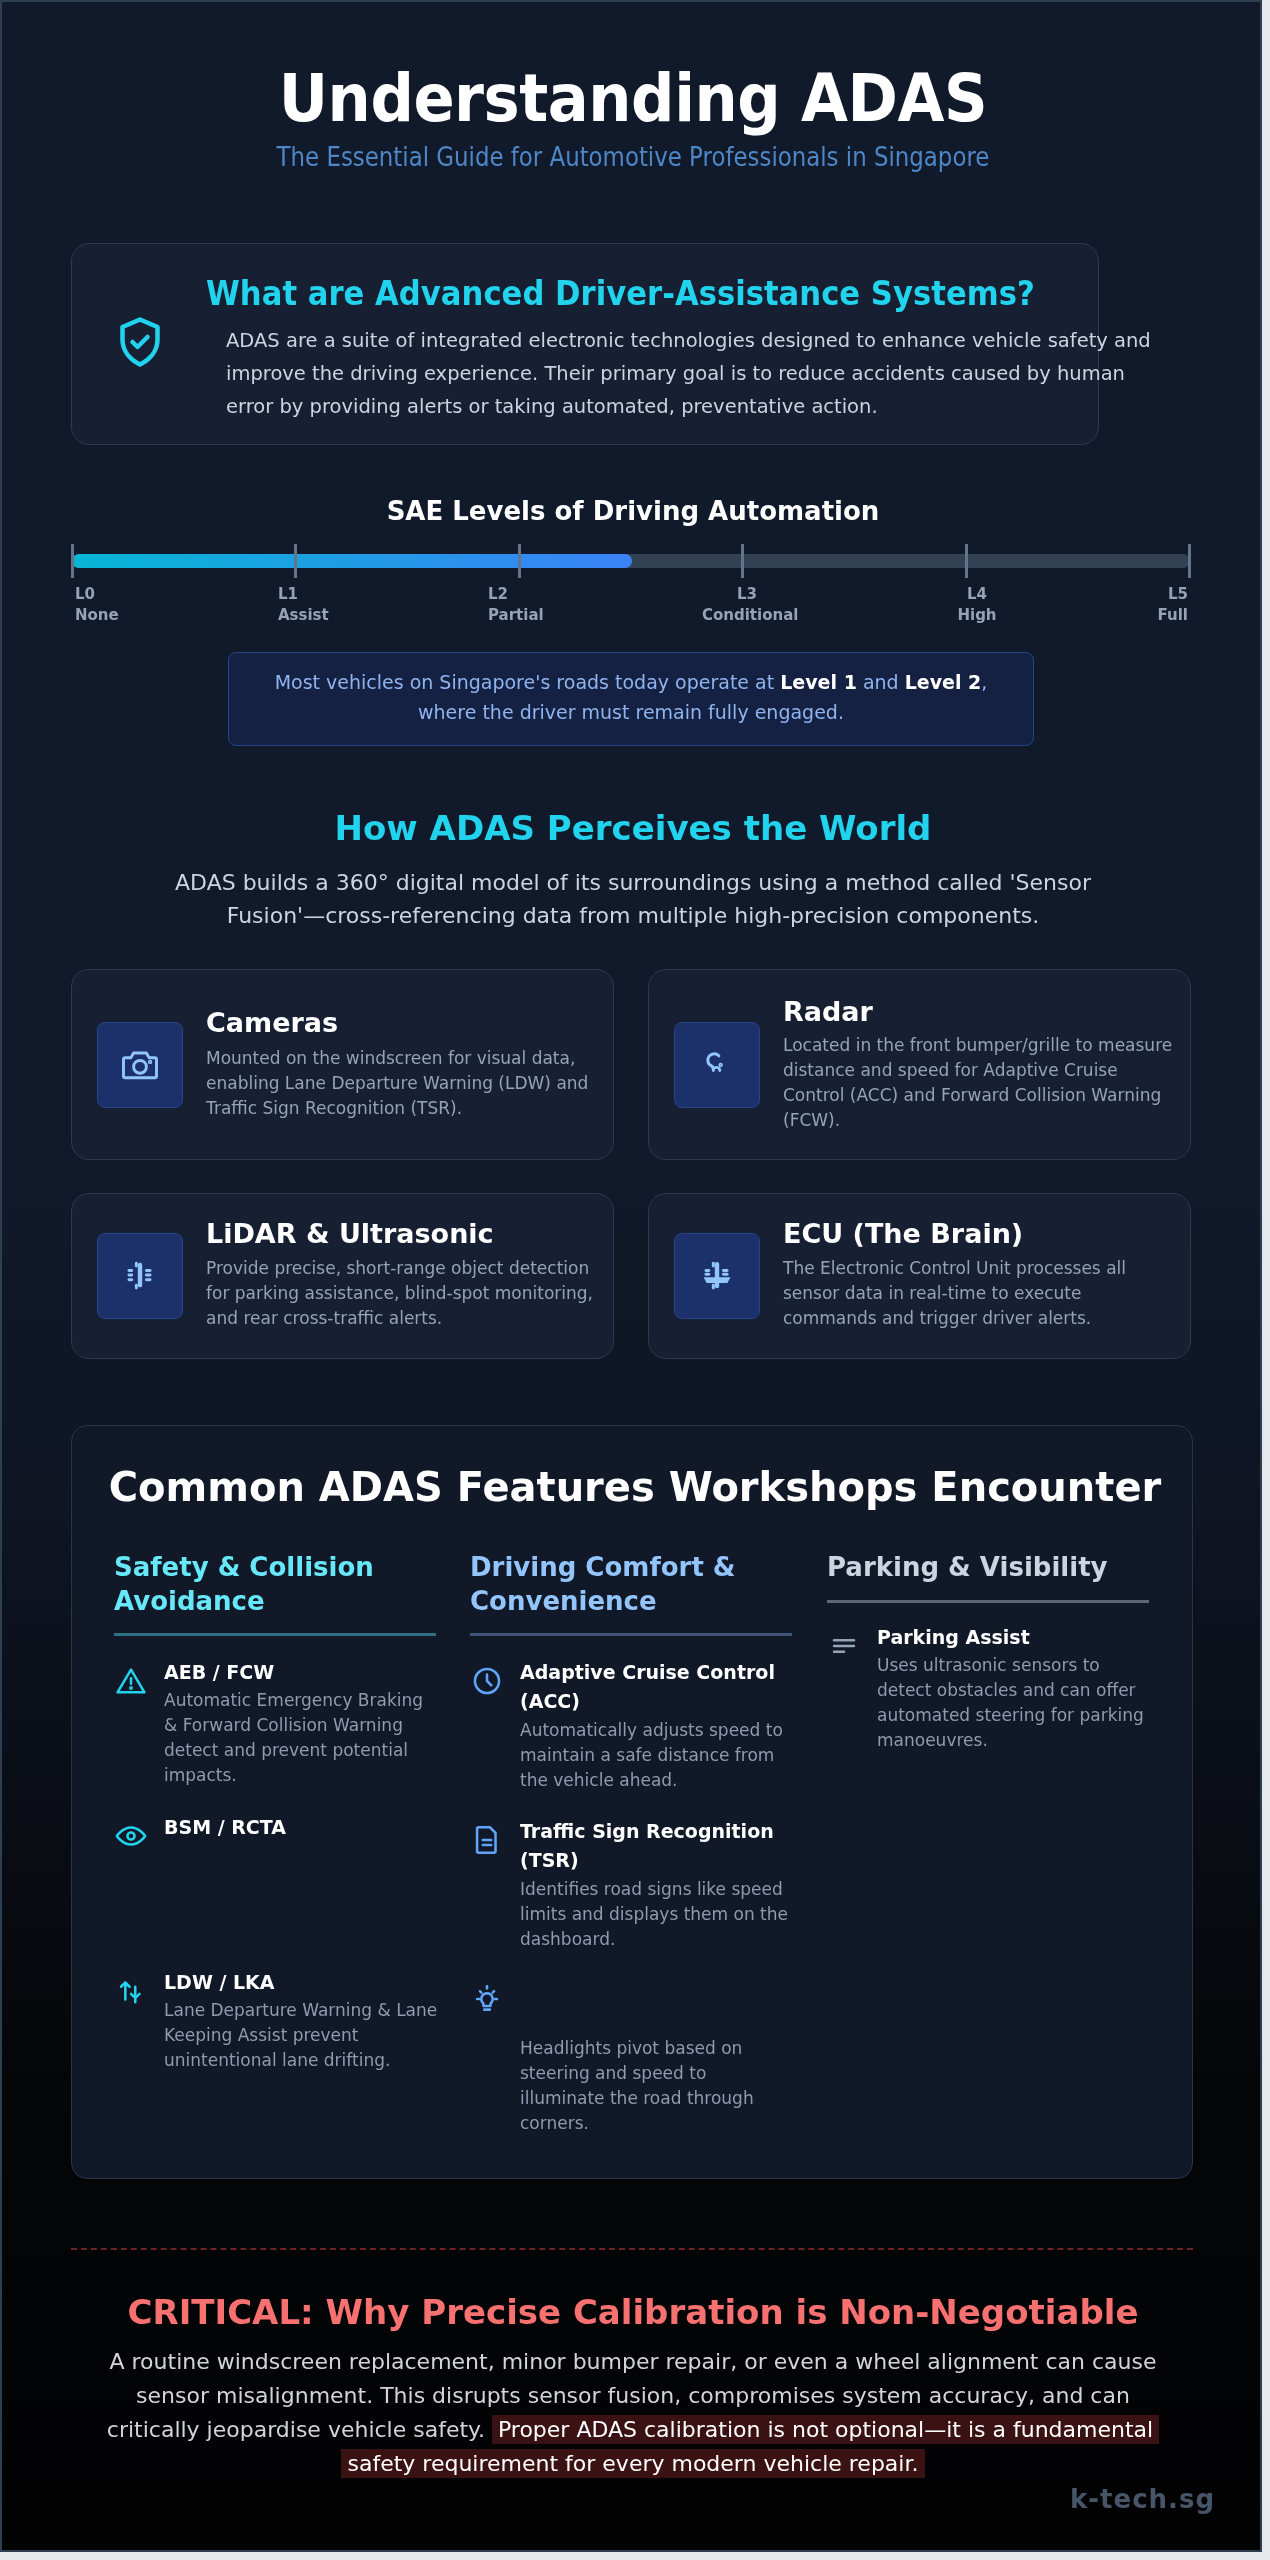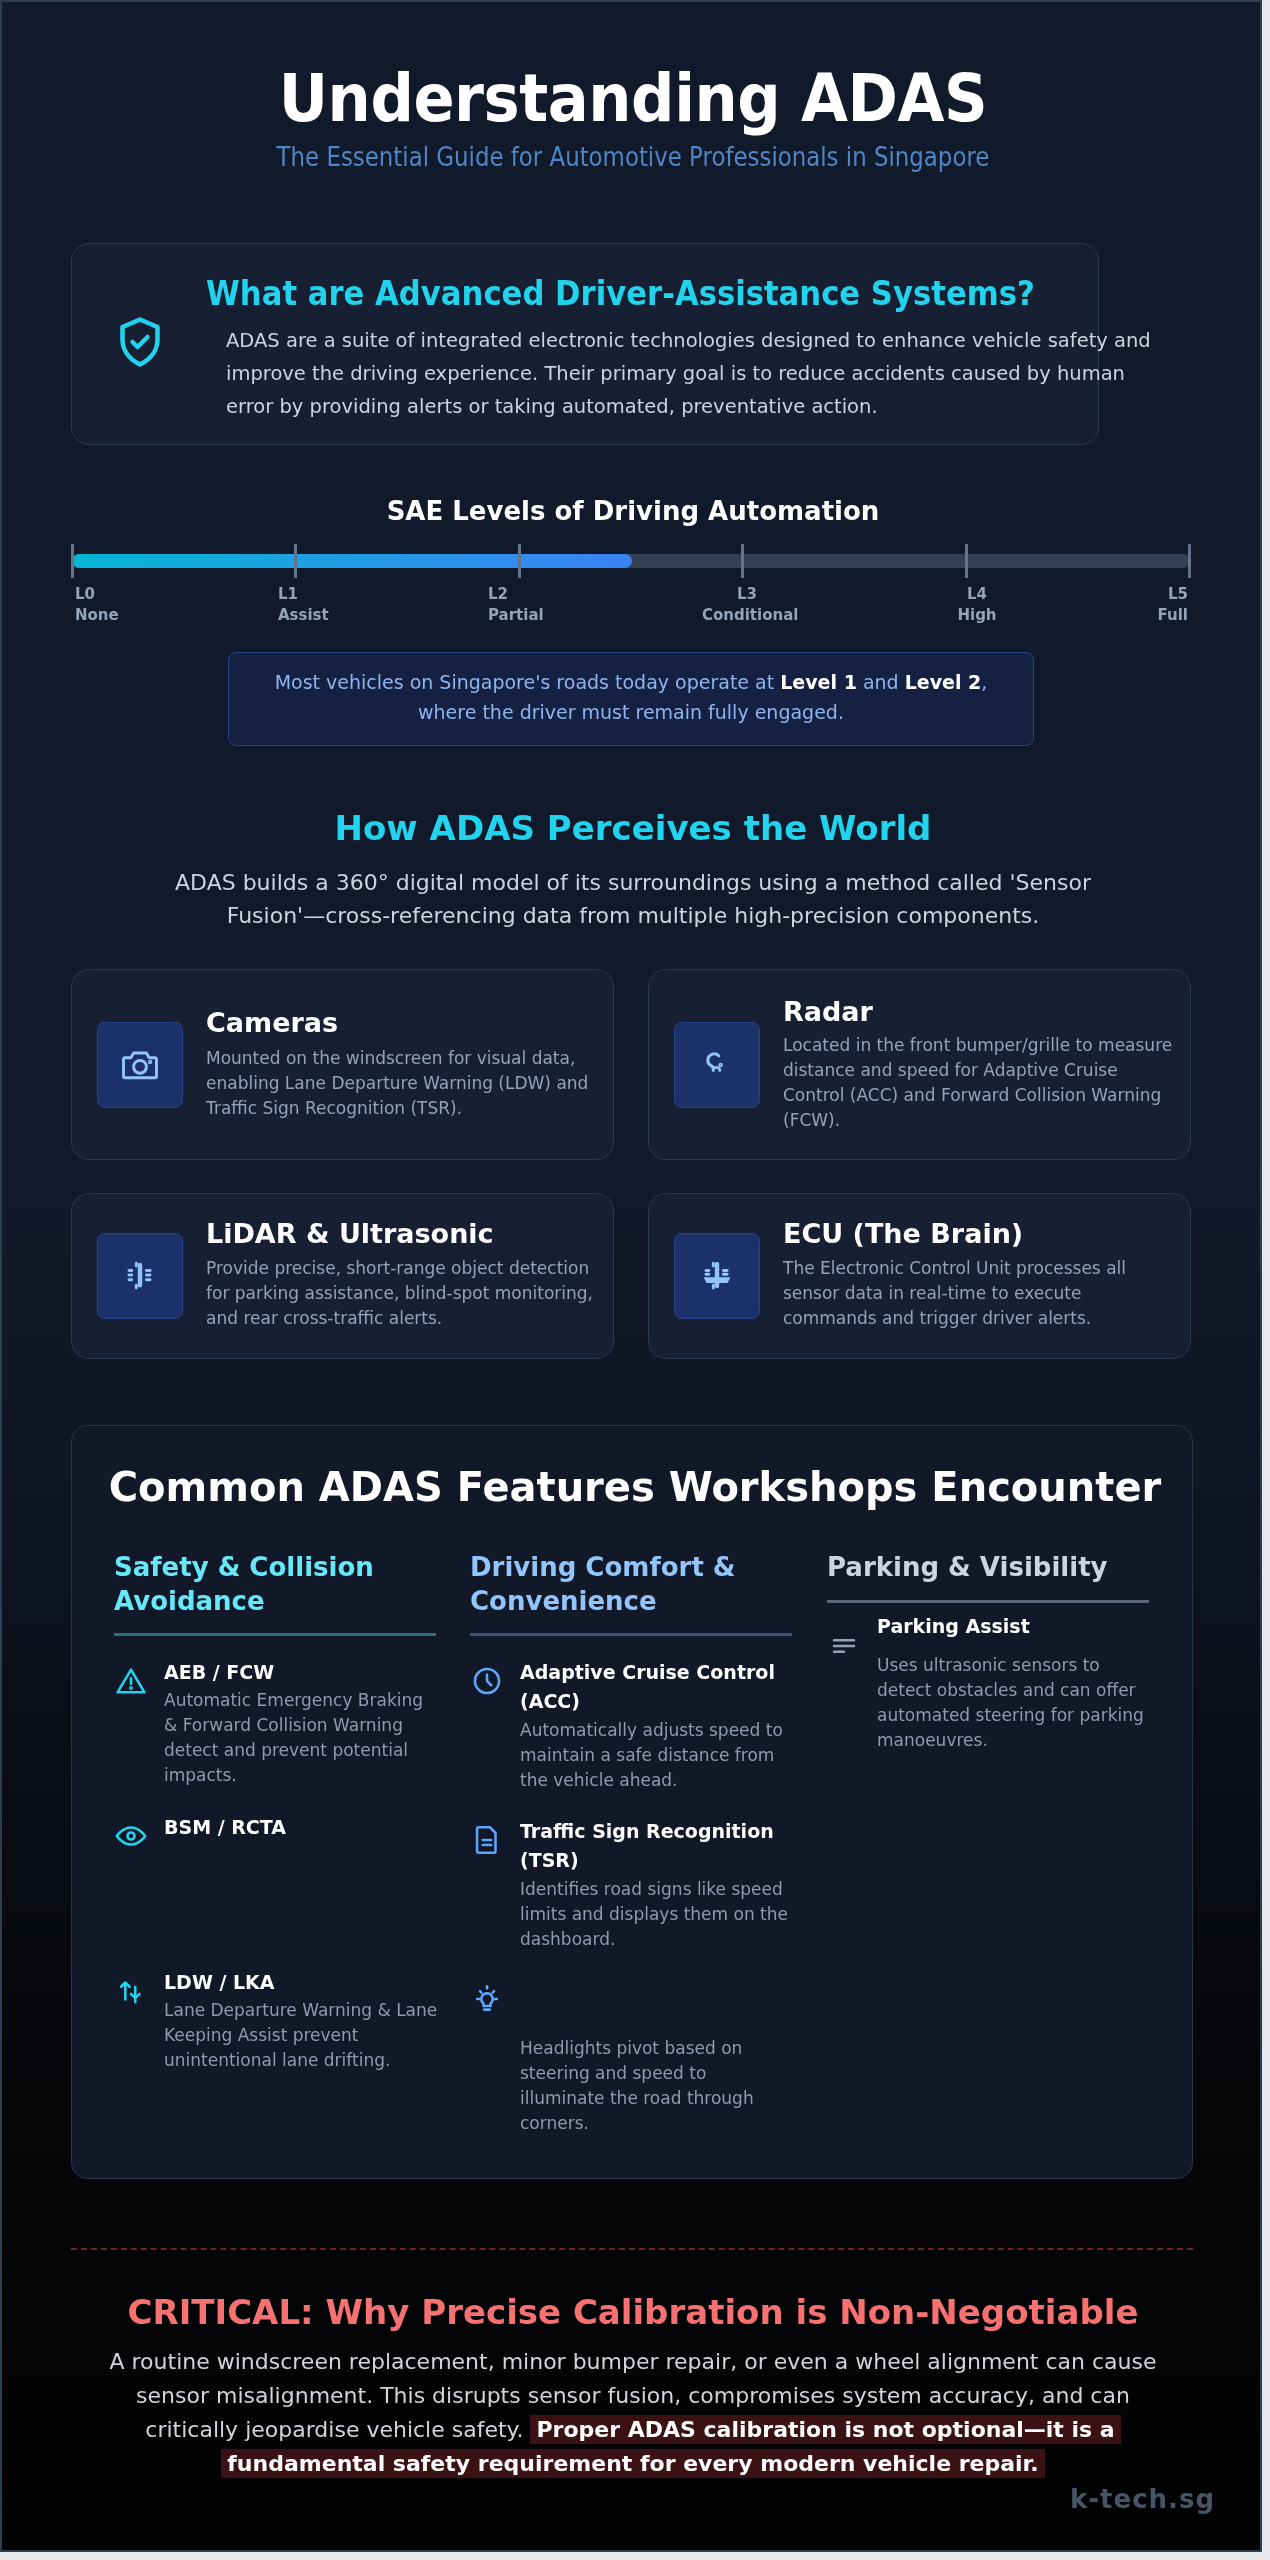--- a/index.html
+++ b/index.html
@@ -55,21 +55,21 @@
   .features-title { left: 2px; width: 1122px; top: 38px; font-size: 40px; font-weight: bold; color: #ffffff; }
   .col-head { font-size: 26px; font-weight: bold; line-height: 34px; }
   .col-rule { height: 3px; }
   .feat-icon { width: 34px; height: 34px; }
   .feat-name { font-size: 19px; font-weight: bold; color: #ffffff; line-height: 29px; }
   .feat-desc { font-size: 17px; line-height: 25px; color: #8f9bb0; }
 
   .divider { left: 69px; top: 2246px; width: 1122px; height: 0; border-top: 2px dashed #6b2427; }
   .critical-title { left: 0; width: 1262px; top: 2290px; font-size: 34px; font-weight: bold; color: #f87171; }
   .critical-text { left: 85px; width: 1092px; top: 2343px; font-size: 22px; line-height: 34px; color: #d1d5db; text-align: center; }
-  .critical-text .hl { background: #3b1214; color: #ffffff; font-weight: bold; padding: 2px 6px; box-decoration-break: clone; -webkit-box-decoration-break: clone; }
+  .critical-text .hl { background: #3b1214; color: #ffffff; font-weight: normal; padding: 2px 6px; box-decoration-break: clone; -webkit-box-decoration-break: clone; }
   .brand { left: 1068px; top: 2482px; font-size: 26px; font-weight: bold; color: #475569; letter-spacing: 1px; }
 </style>
 </head>
 <body>
 
 <div class="page">
 
   <div class="abs title center">Understanding ADAS</div>
   <div class="abs subtitle center">The Essential Guide for Automotive Professionals in Singapore</div>
 
@@ -257,21 +257,21 @@
     <div class="abs col-head" style="left:755px; top:124px; width:330px; color:#cbd5e1">Parking &amp; Visibility</div>
     <div class="abs col-rule" style="left:755px; top:174px; width:322px; background:#5b6678"></div>
 
     <div class="abs feat-icon" style="left:755px; top:203px">
       <svg width="34" height="34" viewBox="0 0 24 24" fill="none" stroke="#94a3b8" stroke-width="1.8" stroke-linecap="round">
         <line x1="5" y1="8" x2="19" y2="8"></line>
           <line x1="5" y1="12" x2="19" y2="12"></line>
           <line x1="5" y1="16" x2="12" y2="16"></line>
       </svg>
     </div>
-    <div class="abs feat-name" style="left:805px; top:186px">Parking Assist</div>
+    <div class="abs feat-name" style="left:805px; top:197px">Parking Assist</div>
     <div class="abs feat-desc" style="left:805px; top:227px; width:270px">Uses ultrasonic sensors to detect obstacles and can offer automated steering for parking manoeuvres.</div>
   </div>
 
   <div class="abs divider"></div>
   <div class="abs critical-title center">CRITICAL: Why Precise Calibration is Non-Negotiable</div>
   <div class="abs critical-text">
     <span>A routine windscreen replacement, minor bumper repair, or even a wheel alignment can cause sensor misalignment. This disrupts sensor fusion, compromises system accuracy, and can critically jeopardise vehicle safety. </span><span class="hl">Proper ADAS calibration is not optional—it is a fundamental safety requirement for every modern vehicle repair.</span>
   </div>
 
   <div class="abs brand">k-tech.sg</div>

